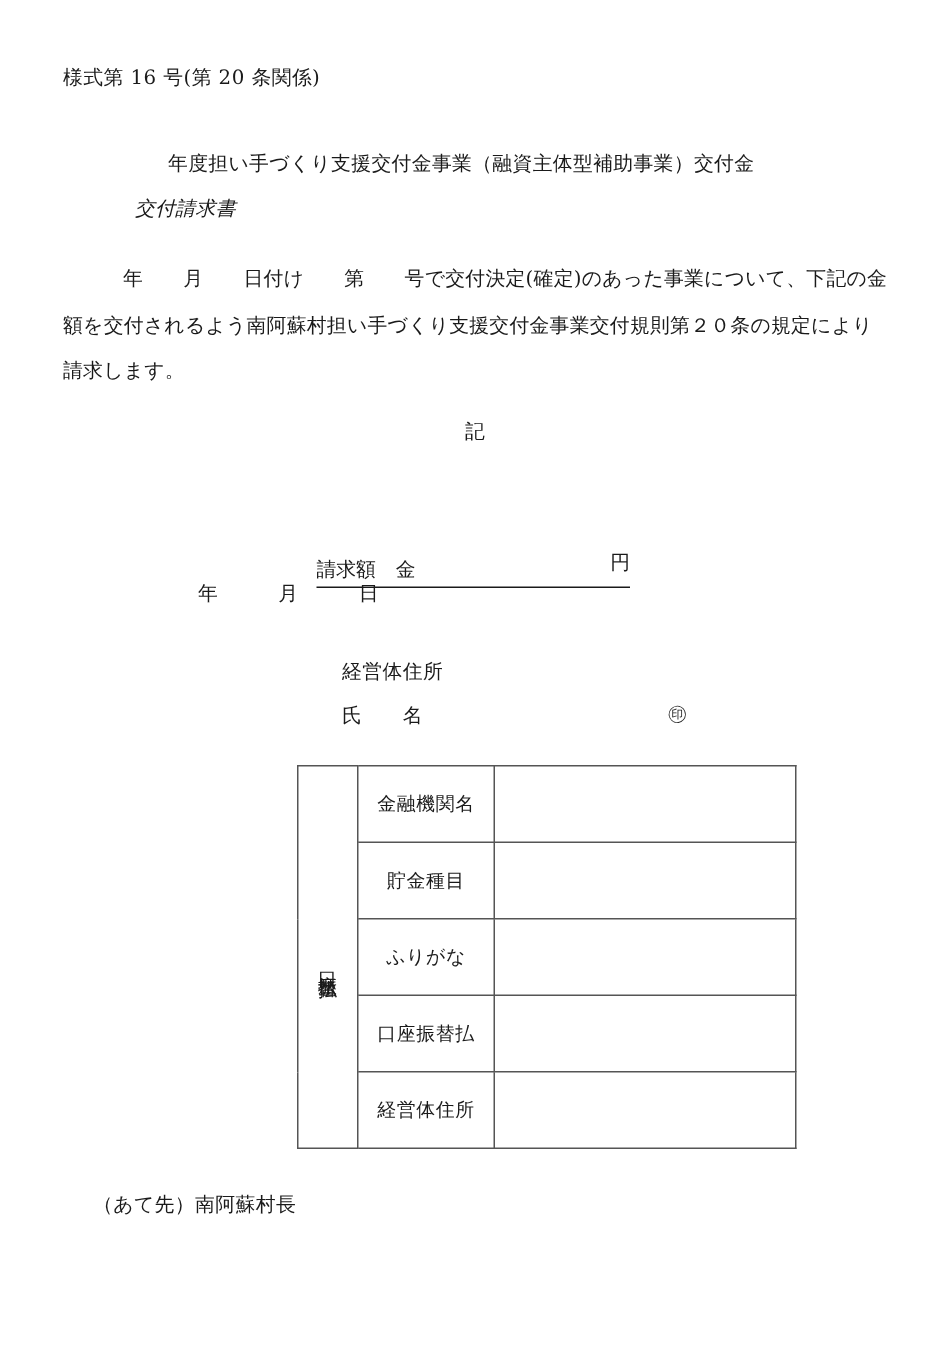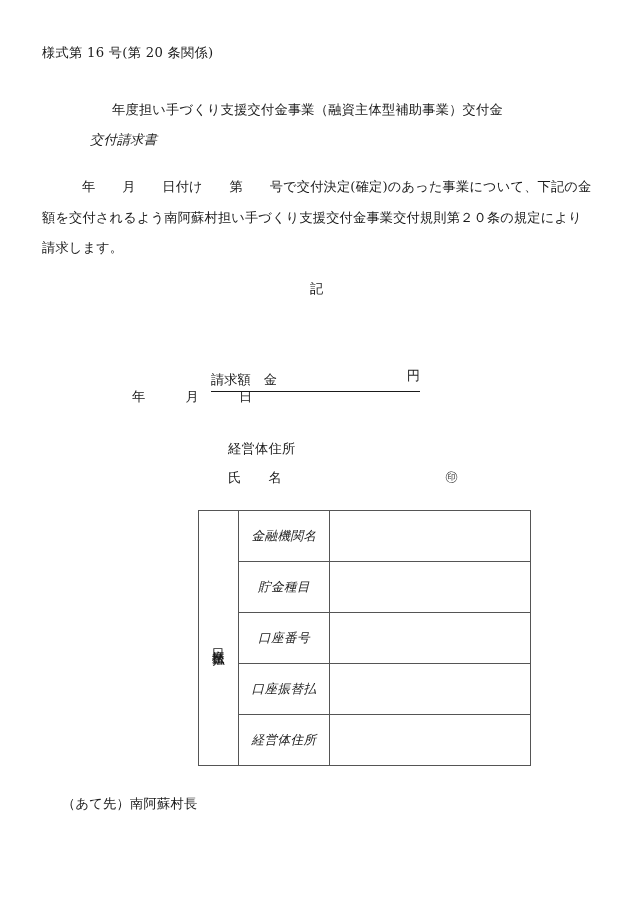--- a/index.html
+++ b/index.html
@@ -120,21 +120,20 @@
   }
   td.vert-header {
     width: 39px;
     text-align: center;
   }
   td.row-label {
     width: 90px;
     text-align: center;
     font-size: 12.6px;
     letter-spacing: 0.4px;
-    font-style: italic;
   }
   td.value-cell {
     width: 200px;
   }
   .vert-text {
     writing-mode: vertical-rl;
     text-orientation: upright;
     font-size: 12.6px;
     line-height: 1.08;
     letter-spacing: 1px;
@@ -185,21 +184,21 @@
           <span class="vert-text">口座振替払</span>
         </td>
         <td class="row-label">金融機関名</td>
         <td class="value-cell"></td>
       </tr>
       <tr>
         <td class="row-label">貯金種目</td>
         <td class="value-cell"></td>
       </tr>
       <tr>
-        <td class="row-label">口座番号</td>
+        <td class="row-label">ふりがな</td>
         <td class="value-cell"></td>
       </tr>
       <tr>
         <td class="row-label">口座振替払</td>
         <td class="value-cell"></td>
       </tr>
       <tr>
         <td class="row-label">経営体住所</td>
         <td class="value-cell"></td>
       </tr>

